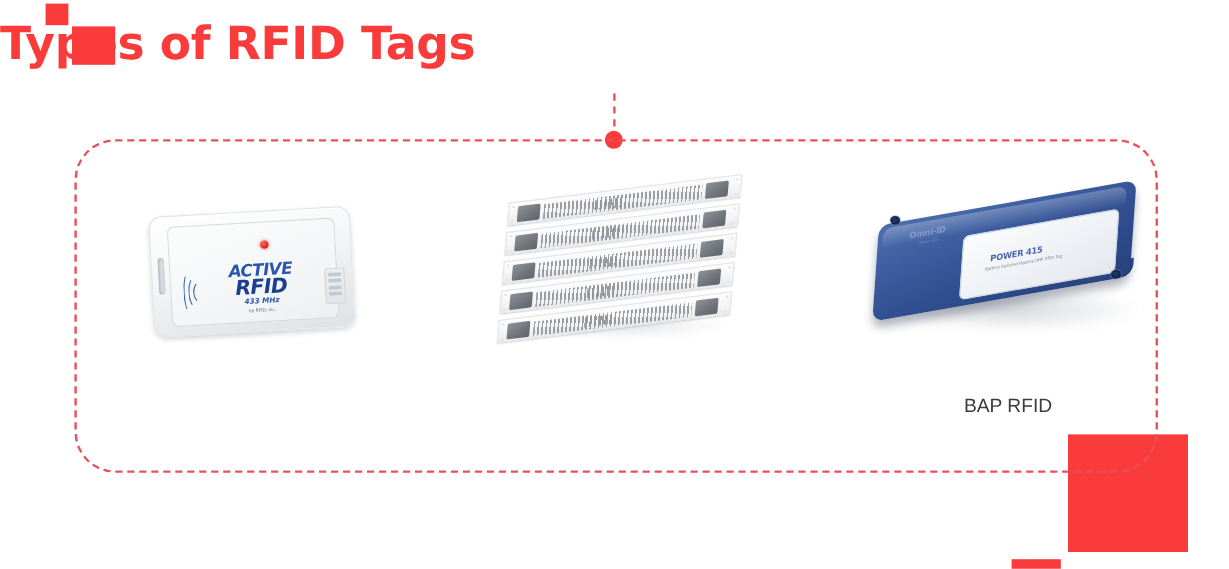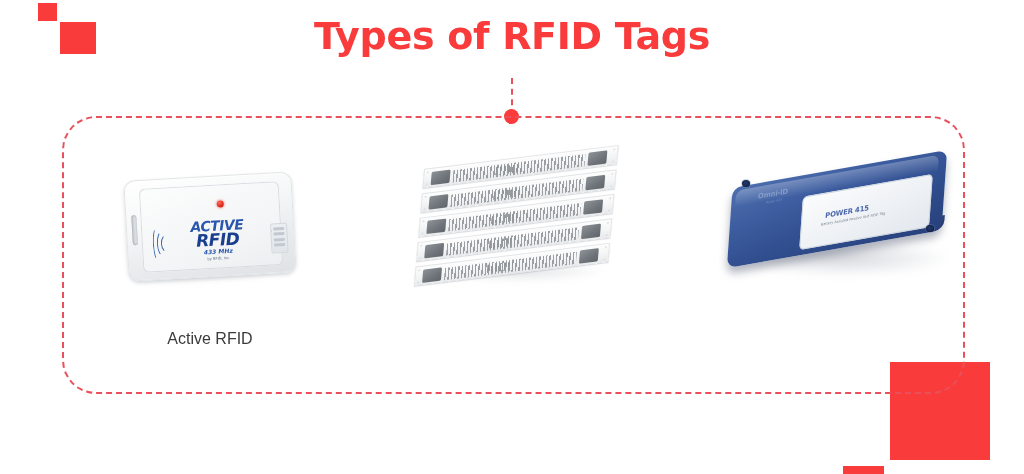--- a/index.html
+++ b/index.html
@@ -24,21 +24,20 @@
   #deco-small-tl { left: 38px;  top: 3px;   width: 19px;  height: 18px; }
   #deco-large-tl { left: 60px;  top: 22px;  width: 36px;  height: 32px; }
   #deco-large-br { left: 890px; top: 362px; width: 100px; height: 98px; }
   #deco-small-br { left: 843px; top: 466px; width: 41px;  height: 14px; }
 
   
   #page-title {
     position: absolute;
     left: 0; right: 0;
     top: 14px;
-    text-align: center;
     color: #f93b3b;
     font-size: 38px;
     font-weight: bold;
     letter-spacing: -0.3px;
     font-family: "DejaVu Sans", sans-serif;
   }
 
   
   #dashed-frame {
     position: absolute;
@@ -395,21 +394,20 @@
         </div>
         <div id="active-chip-grill">
           <i></i>
             <i></i>
             <i></i>
             <i></i>
         </div>
       </div>
     </div>
   </div>
-  <div class="tag-label">Active RFID</div>
 </div>
 
 <div class="tag-column" id="col-passive">
   <div class="tag-art">
     <div id="passive-art">
       <div id="passive-shadow"></div>
       <div id="passive-sheet">
         <div class="inlay-row">
           <div class="inlay-notch notch-a"></div>
             <div class="inlay-notch notch-b"></div>
@@ -470,13 +468,14 @@
       <div id="bap-label"></div>
       <div id="bap-brand">Omni-ID</div>
       <div id="bap-brand-sub">Power 415</div>
       <div id="bap-label-logo">POWER 415</div>
       <div id="bap-label-sub">Battery Assisted Passive
 UHF RFID Tag</div>
       <div class="bap-hole" id="bap-hole-tl"></div>
       <div class="bap-hole" id="bap-hole-br"></div>
     </div>
   </div>
+  <div class="tag-label">BAP RFID</div>
 </div>
 
 </body></html>

